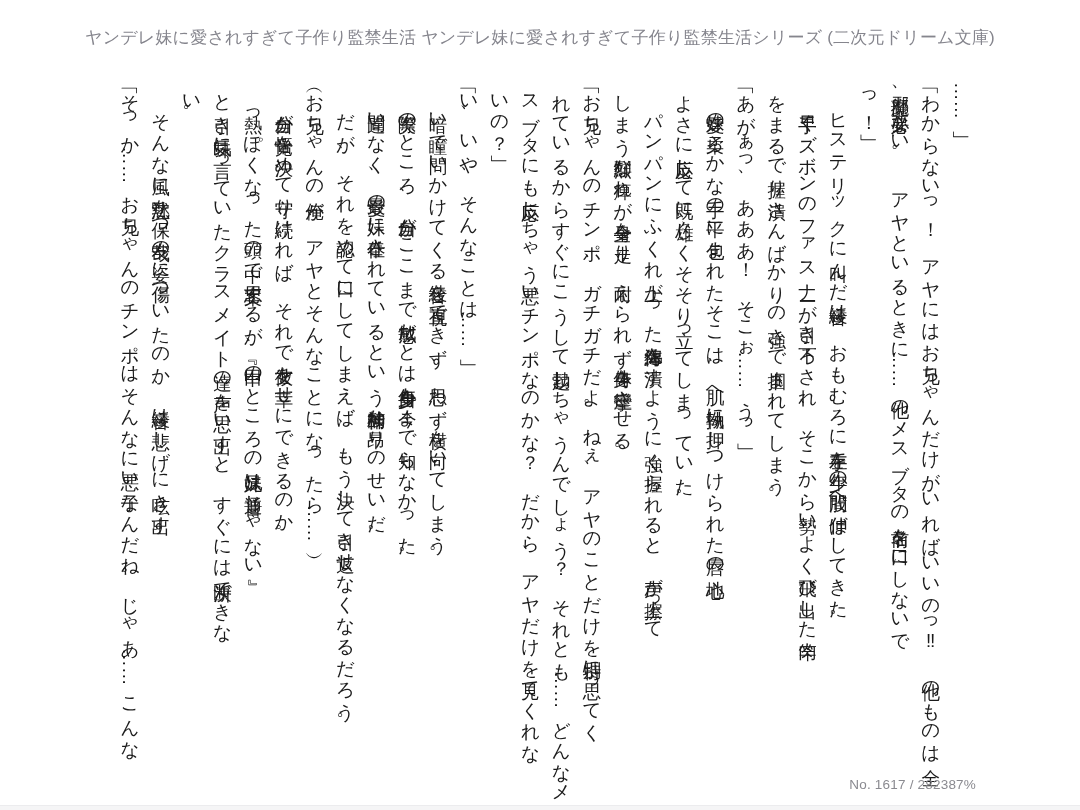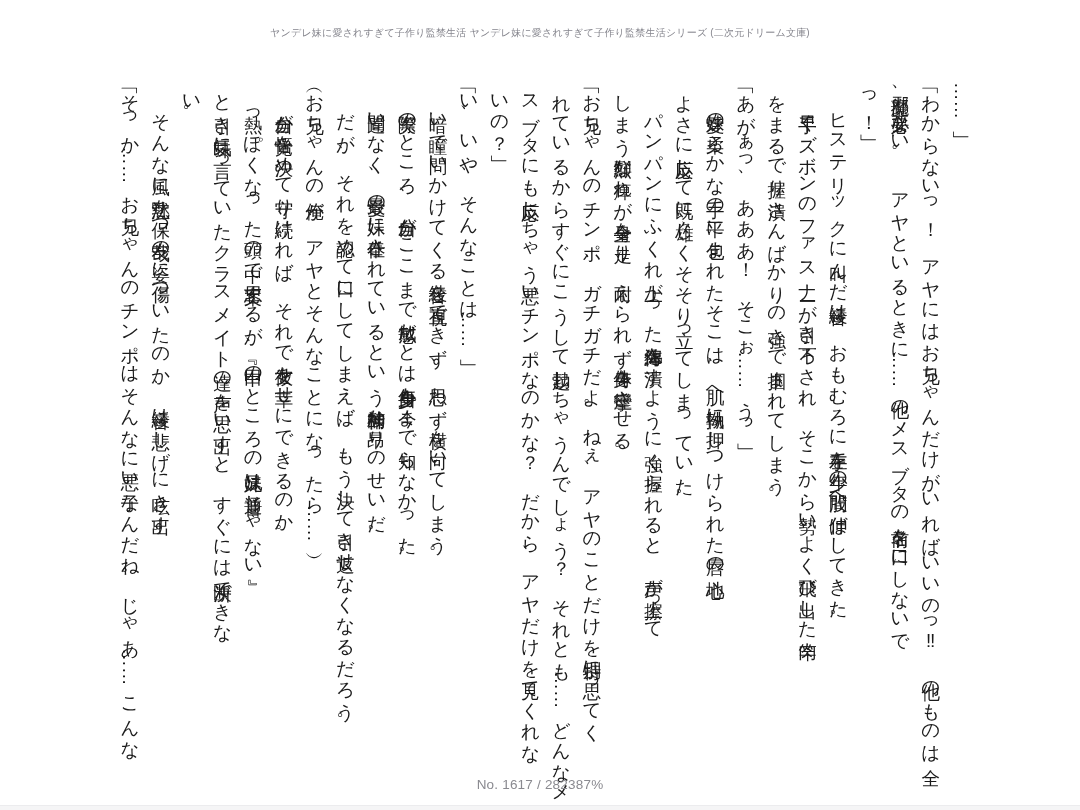--- a/index.html
+++ b/index.html
@@ -14,21 +14,21 @@
     font-family: "Liberation Sans", sans-serif;
   }
 
   
   .header-bar {
     position: absolute;
     top: 26px;
     left: 0;
     right: 0;
     text-align: center;
-    font-size: 10px;
+    font-size: 17px;
     letter-spacing: 0.2px;
     color: #85858d;
     white-space: nowrap;
   }
 
   
   .text-body {
     position: absolute;
     top: 82px;
     right: 104px;
@@ -46,21 +46,21 @@
     
   }
 
   
   .footer-bar {
     position: absolute;
     top: 777px;
     left: 104px;
     right: 104px;
     display: flex;
-    justify-content: center;
+    justify-content: flex-end;
     align-items: baseline;
     font-size: 13.5px;
     color: #8a8a90;
     letter-spacing: 0.2px;
   }
 
   .bottom-edge {
     position: absolute;
     bottom: 0;
     left: 0;

